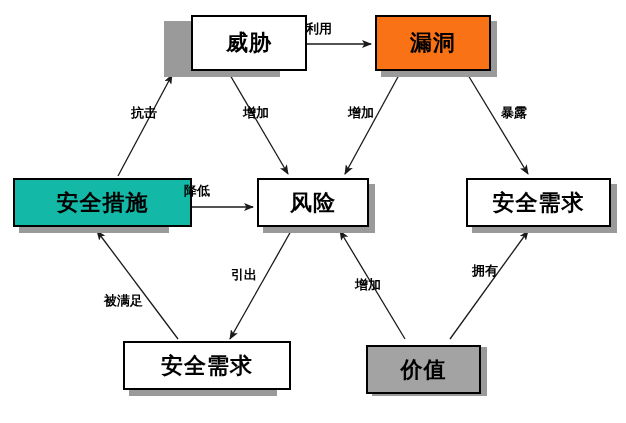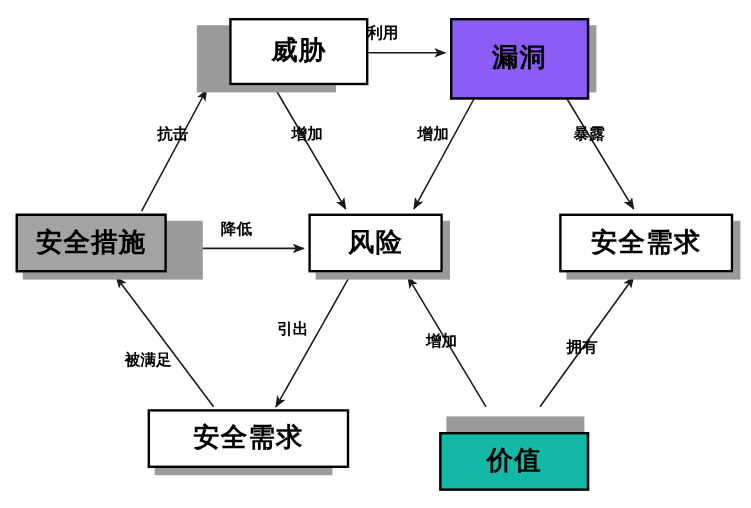--- a/index.html
+++ b/index.html
@@ -71,44 +71,44 @@
       <div class="shadow" style="left: 19px; top: 184px; width: 150px; height: 49px; background: rgb(154, 154, 154);"></div>
       <div class="shadow" style="left: 263px; top: 184px; width: 112px; height: 49px; background: rgb(154, 154, 154);"></div>
       <div class="shadow" style="left: 472px; top: 184px; width: 145px; height: 49px; background: rgb(154, 154, 154);"></div>
       <div class="shadow" style="left: 129px; top: 347px; width: 148px; height: 49px; background: rgb(154, 154, 154);"></div>
       <div class="shadow" style="left: 372px; top: 347px; width: 115px; height: 49px; background: rgb(154, 154, 154);"></div>
     </div>
   <div id="nodes-host">
       <div class="node" style="left: 158px; top: 15px; width: 116px; height: 56px; background: rgb(255, 255, 255); border-color: rgb(0, 0, 0); margin-left: 33px;">
         <span class="node-label">威胁</span>
       </div>
-      <div class="node" style="left: 375px; top: 15px; width: 116px; height: 68px; background: #8b5cf6; border-color: rgb(0, 0, 0);">
+      <div class="node" style="left: 375px; top: 15px; width: 116px; height: 56px; background: #f97316; border-color: rgb(0, 0, 0);">
         <span class="node-label">漏洞</span>
       </div>
-      <div class="node" style="left: 13px; top: 178px; width: 126px; height: 49px; background: #a3a3a3; border-color: rgb(0, 0, 0);">
+      <div class="node" style="left: 13px; top: 178px; width: 179px; height: 49px; background: #14b8a6; border-color: rgb(0, 0, 0);">
         <span class="node-label">安全措施</span>
       </div>
       <div class="node" style="left: 257px; top: 178px; width: 112px; height: 49px; background: rgb(255, 255, 255); border-color: rgb(0, 0, 0);">
         <span class="node-label">风险</span>
       </div>
       <div class="node" style="left: 466px; top: 178px; width: 145px; height: 49px; background: rgb(255, 255, 255); border-color: rgb(0, 0, 0);">
         <span class="node-label">安全需求</span>
       </div>
       <div class="node" style="left: 123px; top: 341px; width: 168px; height: 49px; background: rgb(255, 255, 255); border-color: rgb(0, 0, 0);">
         <span class="node-label">安全需求</span>
       </div>
-      <div class="node" style="left: 366px; top: 360px; width: 125px; height: 49px; background: #14b8a6; border-color: rgb(0, 0, 0);">
+      <div class="node" style="left: 366px; top: 345px; width: 115px; height: 49px; background: #a3a3a3; border-color: rgb(0, 0, 0);">
         <span class="node-label">价值</span>
       </div>
     </div>
   <div id="labels-host">
       <div class="edge-label" style="left: 306px; top: 22px;">利用</div>
       <div class="edge-label" style="left: 131px; top: 106px;">抗击</div>
       <div class="edge-label" style="left: 243px; top: 106px;">增加</div>
       <div class="edge-label" style="left: 348px; top: 106px;">增加</div>
-      <div class="edge-label" style="left: 478px; top: 106px;">暴露</div>
+      <div class="edge-label" style="left: 501px; top: 106px;">暴露</div>
       <div class="edge-label" style="left: 184px; top: 185px; font-family: Liberation Mono, monospace;">降低</div>
       <div class="edge-label" style="left: 104px; top: 294px;">被满足</div>
       <div class="edge-label" style="left: 231px; top: 268px;">引出</div>
       <div class="edge-label" style="left: 355px; top: 278px;">增加</div>
-      <div class="edge-label" style="left: 472px; top: 283px;">拥有</div>
+      <div class="edge-label" style="left: 472px; top: 264px;">拥有</div>
     </div>
 </div>
 
 </body></html>

